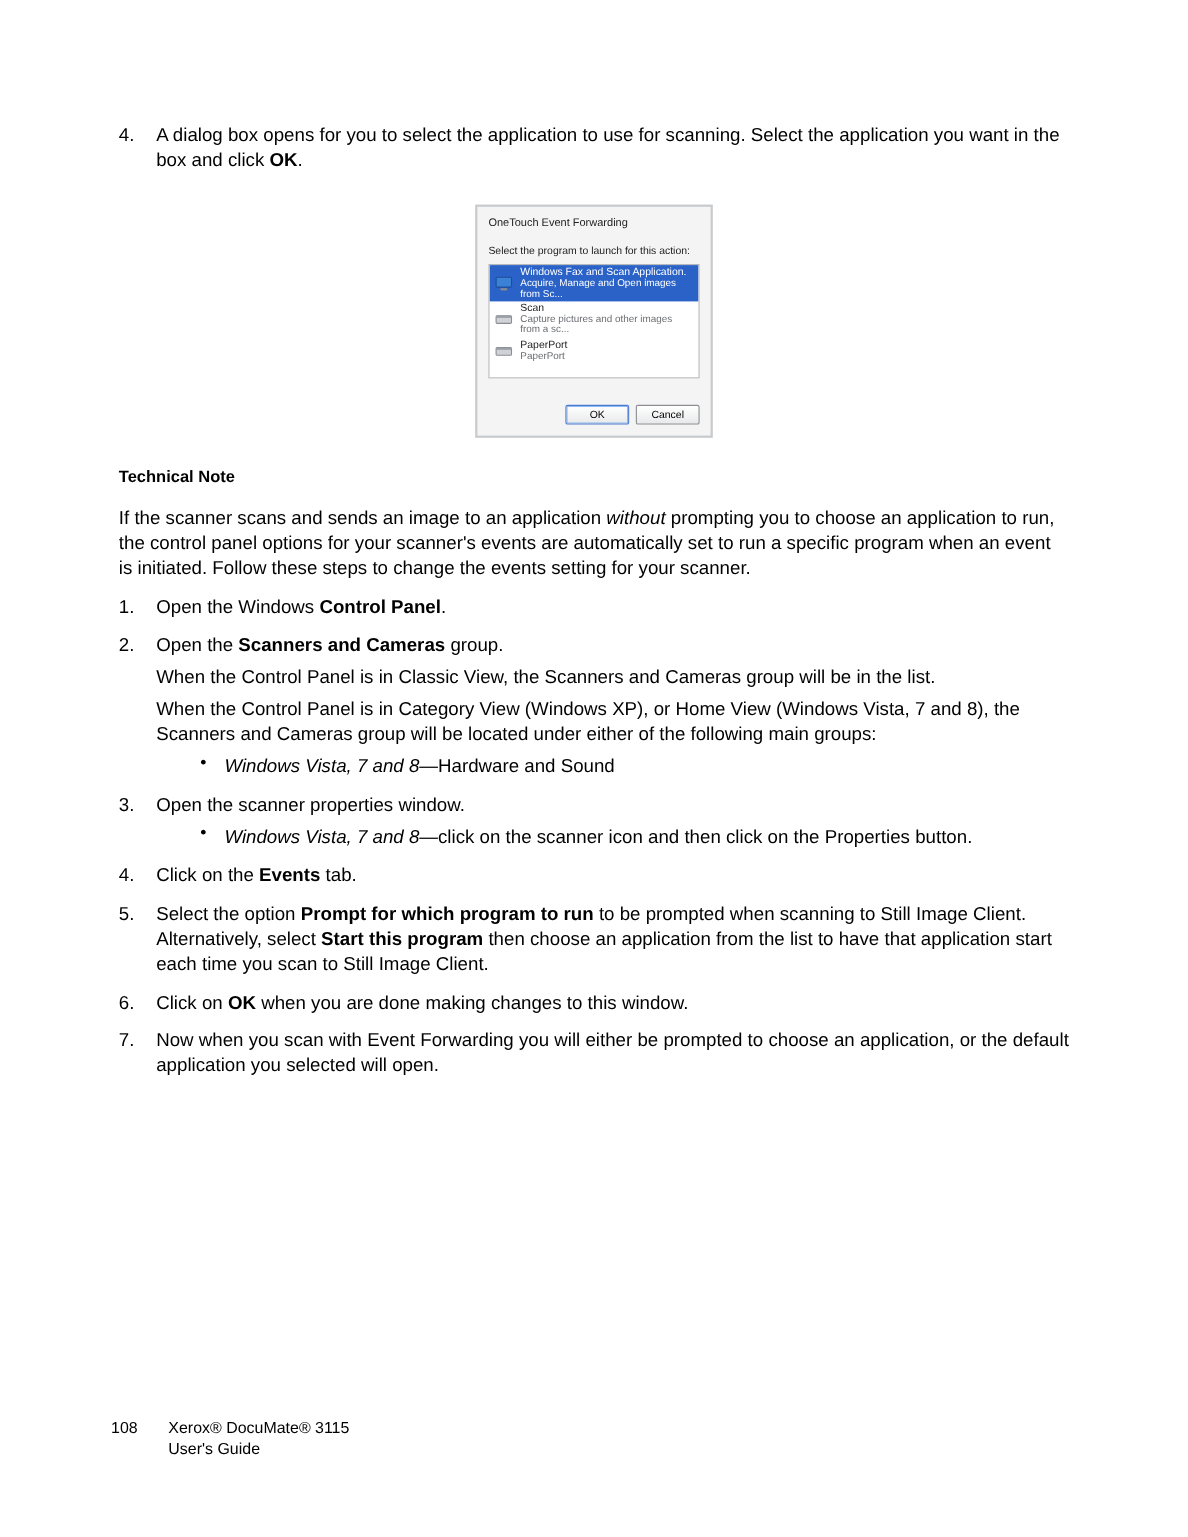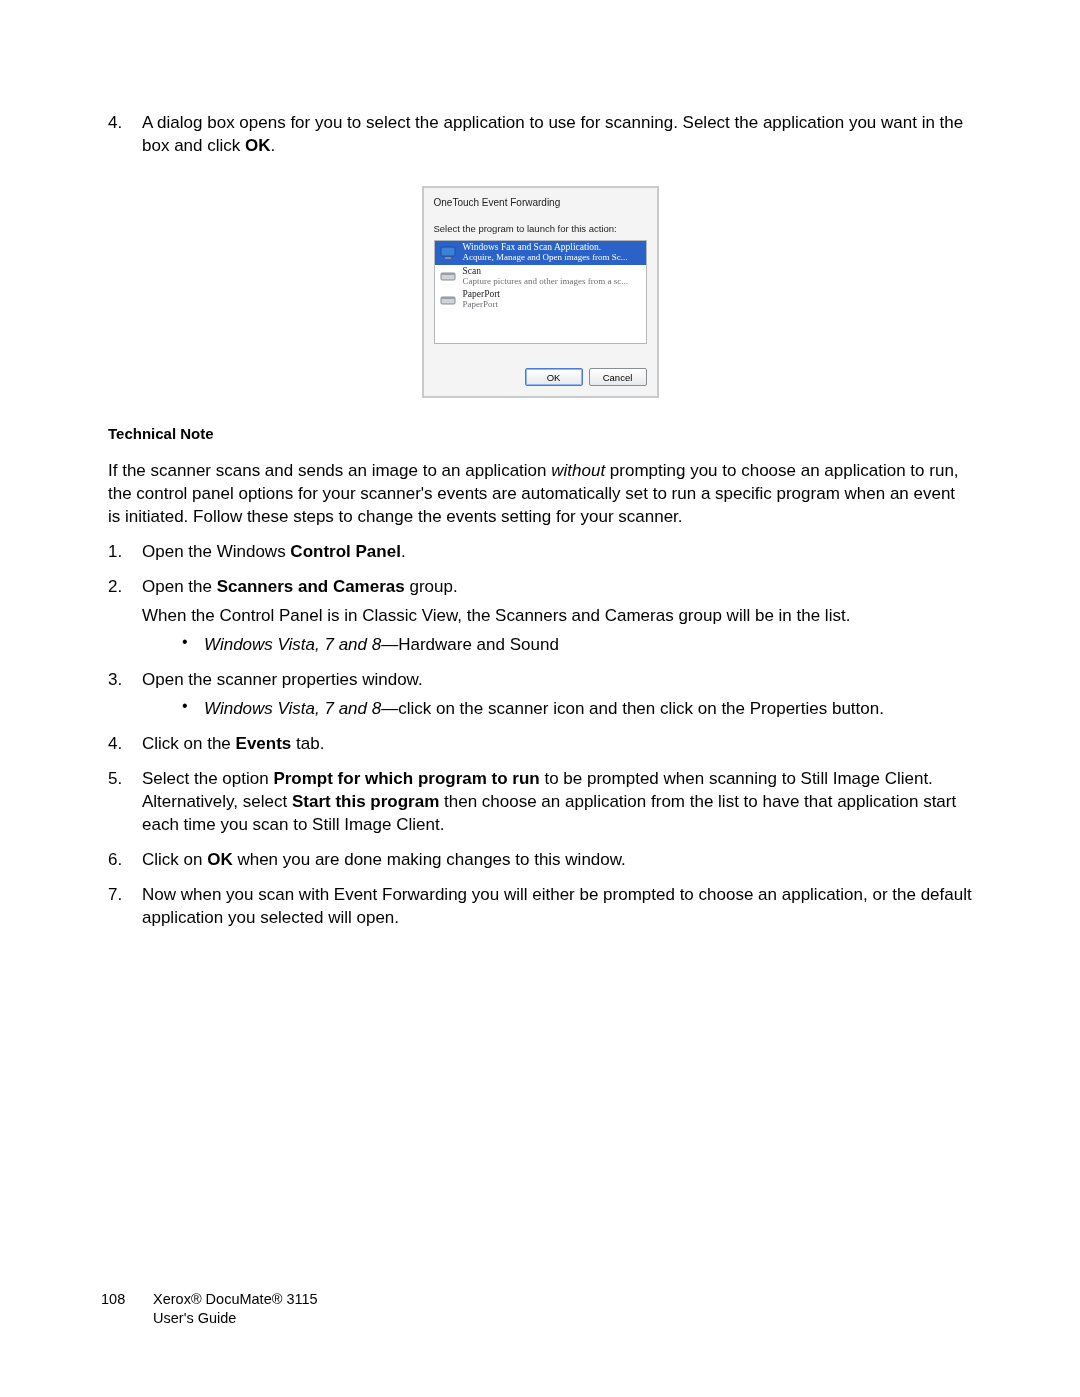--- a/index.html
+++ b/index.html
@@ -32,42 +32,41 @@
   .body p { margin: 0 0 6px 0; }
   .bold { font-weight: 600; }
   .step4 .body { line-height: 1.35; }
   .dialog-wrap {
     display: flex;
     justify-content: center;
     margin: 22px 0 26px 0;
   }
   
   .dialog {
-    width: 237px;
+    width: 216px;
     border: 2px solid #c8cbce;
     background: #f4f4f4;
     font-family: "Tahoma", "Segoe UI", sans-serif;
     font-size: 9.5px;
     color: #222;
     padding: 8px 10px 10px 10px;
     box-sizing: border-box;
   }
   .dialog .title {
     margin-bottom: 14px;
     font-size: 10px;
   }
   .dialog .prompt {
     margin-bottom: 4px;
   }
   .dialog .list {
     background: #fff;
     border: 1px solid #b5b8bb;
     height: 102px;
     overflow: hidden;
-    font-family: Liberation Serif, serif;
   }
   .row {
     display: flex;
     align-items: center;
     padding: 2px 4px 2px 4px;
     gap: 6px;
   }
   .row .icon {
     width: 18px; height: 18px; flex: 0 0 18px;
     display: flex; align-items: center; justify-content: center;
@@ -221,20 +220,21 @@
         <div class="num">1.</div>
         <div class="body">
           <p><span>Open the Windows </span><span class="bold">Control Panel</span><span>.</span></p>
         </div>
       </div>
       <div class="num-list">
         <div class="num">2.</div>
         <div class="body">
           <p><span>Open the </span><span class="bold">Scanners and Cameras</span><span> group.</span></p>
           <p>When the Control Panel is in Classic View, the Scanners and Cameras group will be in the list.</p>
+          <p>When the Control Panel is in Category View (Windows XP), or Home View (Windows Vista, 7 and 8), the Scanners and Cameras group will be located under either of the following main groups:</p>
           <ul class="bullets">
             <li><span class="italic">Windows Vista, 7 and 8</span><span>—Hardware and Sound</span></li>
           </ul>
         </div>
       </div>
       <div class="num-list">
         <div class="num">3.</div>
         <div class="body">
           <p><span>Open the scanner properties window.</span></p>
           <ul class="bullets">

